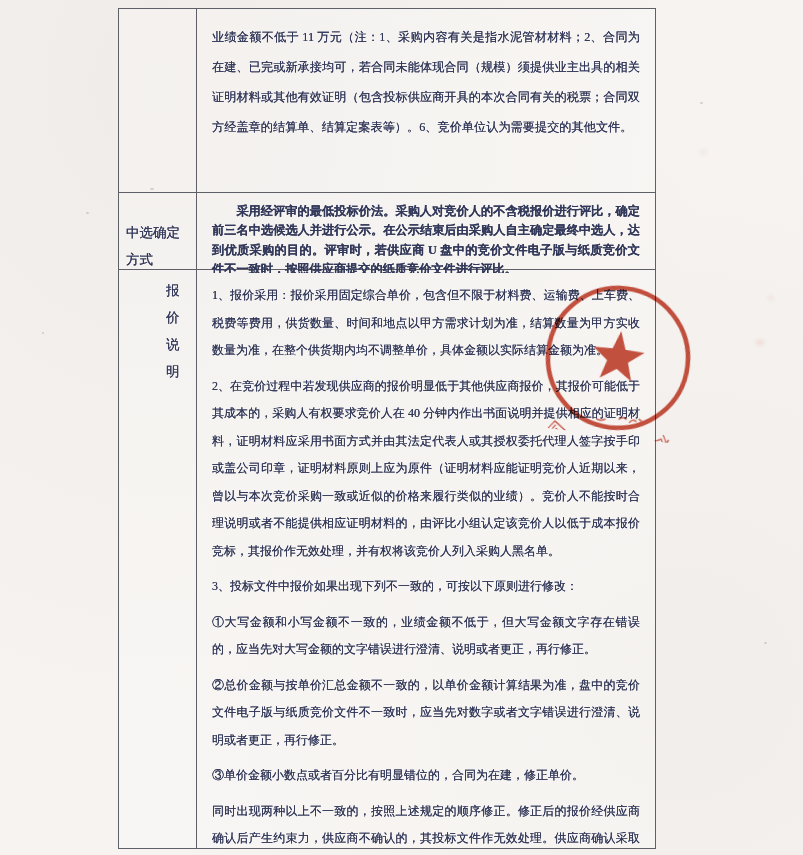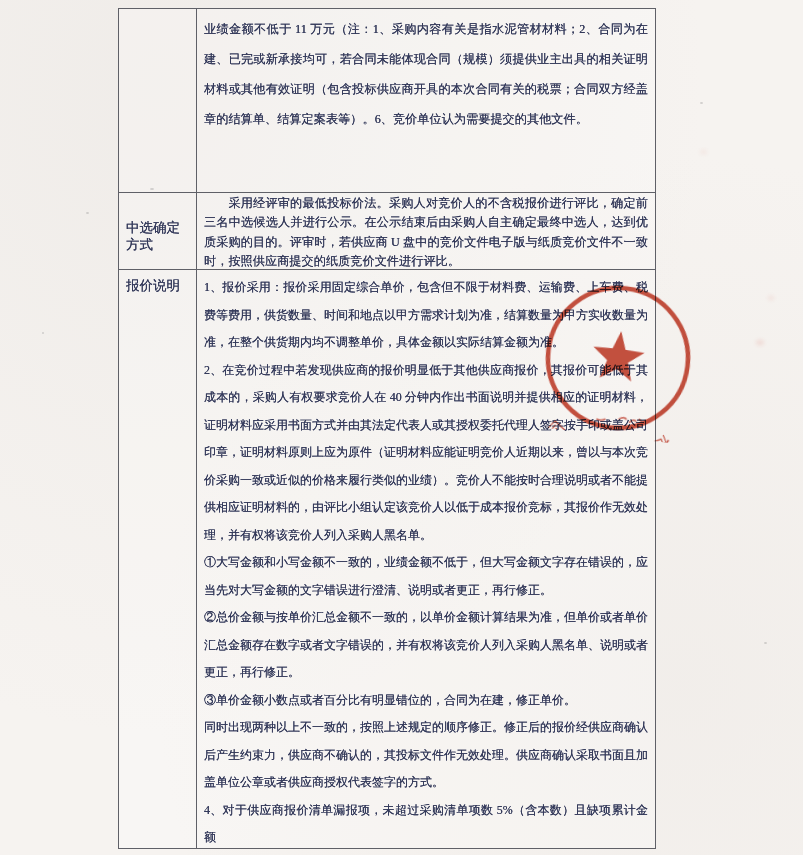--- a/index.html
+++ b/index.html
@@ -17,33 +17,33 @@
     border:1px solid #5f6067;box-sizing:border-box;
     background:rgba(255,255,255,.25);
   }
   .t-row{display:grid;grid-template-columns:78px 1fr;box-sizing:border-box;}
   .t-row + .t-row{border-top:1px solid #5f6067;}
   .r1{height:183px;}
   .r2{height:77px;}
   .r3{height:579px;}
   .label-cell{
     border-right:1px solid #5f6067;box-sizing:border-box;
-    font-size:13.5px;line-height:17px;padding:0 4px 0 7px;
+    font-size:13.5px;line-height:27px;padding:0 4px 0 7px;
     text-shadow:0 0 .5px currentColor;
   }
   .r2 .label-cell{padding-top:26px;}
-  .r3 .label-cell{padding-top:7px;}
+  .r3 .label-cell{padding-top:7px;margin-left:40px;}
   .content-cell{
     padding:2px 7px;box-sizing:border-box;overflow:hidden;
     text-align:justify;text-shadow:0 0 .5px currentColor;
   }
   .r1 .content-cell{font-size:12.2px;line-height:30px;padding-top:5px;}
-  .r2 .content-cell{font-size:12.2px;line-height:19.3px;padding-top:1px;}
+  .r2 .content-cell{font-size:12.2px;line-height:19.3px;padding-top:1px;font-weight:bold;}
   .r3 .content-cell{font-size:12px;line-height:27.5px;padding-top:4px;}
-  p{margin:0;}
+  p{margin:8px;}
   .indent{text-indent:2em;}
   .stamp{
     position:absolute;left:540px;top:280px;width:156px;height:156px;
     transform:rotate(7deg);
     mix-blend-mode:multiply;opacity:.88;
   }
   .speck{position:absolute;border-radius:50%;background:#8b8b8b;opacity:.35;}
   .smudge{position:absolute;border-radius:50%;background:#d2604f;filter:blur(2px);}
 </style>
 </head>
@@ -63,22 +63,23 @@
     <div class="content-cell">
       <p class="indent">采用经评审的最低投标价法。采购人对竞价人的不含税报价进行评比，确定前三名中选候选人并进行公示。在公示结束后由采购人自主确定最终中选人，达到优质采购的目的。评审时，若供应商 U 盘中的竞价文件电子版与纸质竞价文件不一致时，按照供应商提交的纸质竞价文件进行评比。</p>
     </div>
   </div>
 
   <div class="t-row r3">
     <div class="label-cell">报价说明</div>
     <div class="content-cell">
       <p>1、报价采用：报价采用固定综合单价，包含但不限于材料费、运输费、上车费、税费等费用，供货数量、时间和地点以甲方需求计划为准，结算数量为甲方实收数量为准，在整个供货期内均不调整单价，具体金额以实际结算金额为准。</p>
       <p>2、在竞价过程中若发现供应商的报价明显低于其他供应商报价，其报价可能低于其成本的，采购人有权要求竞价人在 40 分钟内作出书面说明并提供相应的证明材料，证明材料应采用书面方式并由其法定代表人或其授权委托代理人签字按手印或盖公司印章，证明材料原则上应为原件（证明材料应能证明竞价人近期以来，曾以与本次竞价采购一致或近似的价格来履行类似的业绩）。竞价人不能按时合理说明或者不能提供相应证明材料的，由评比小组认定该竞价人以低于成本报价竞标，其报价作无效处理，并有权将该竞价人列入采购人黑名单。</p>
+      <p>3、投标文件中报价如果出现下列不一致的，可按以下原则进行修改：</p>
       <p>①大写金额和小写金额不一致的，业绩金额不低于，但大写金额文字存在错误的，应当先对大写金额的文字错误进行澄清、说明或者更正，再行修正。</p>
-      <p>②总价金额与按单价汇总金额不一致的，以单价金额计算结果为准，但单价或者单价汇总金额存在数字或者文字错误的，并有权将该竞价人列入采购人黑名单、说明或者更正，再行修正。</p>
+      <p>②总价金额与按单价汇总金额不一致的，以单价金额计算结果为准，盘中的竞价文件电子版与纸质竞价文件不一致时，应当先对数字或者文字错误进行澄清、说明或者更正，再行修正。</p>
       <p>③单价金额小数点或者百分比有明显错位的，合同为在建，修正单价。</p>
       <p>同时出现两种以上不一致的，按照上述规定的顺序修正。修正后的报价经供应商确认后产生约束力，供应商不确认的，其投标文件作无效处理。供应商确认采取书面且加盖单位公章或者供应商授权代表签字的方式。</p>
       <p>4、对于供应商报价清单漏报项，未超过采购清单项数 5%（含本数）且缺项累计金额</p>
     </div>
   </div>
 
 </div>
 
 <div class="stamp">
   <svg viewBox="0 0 156 156" width="156" height="156">

